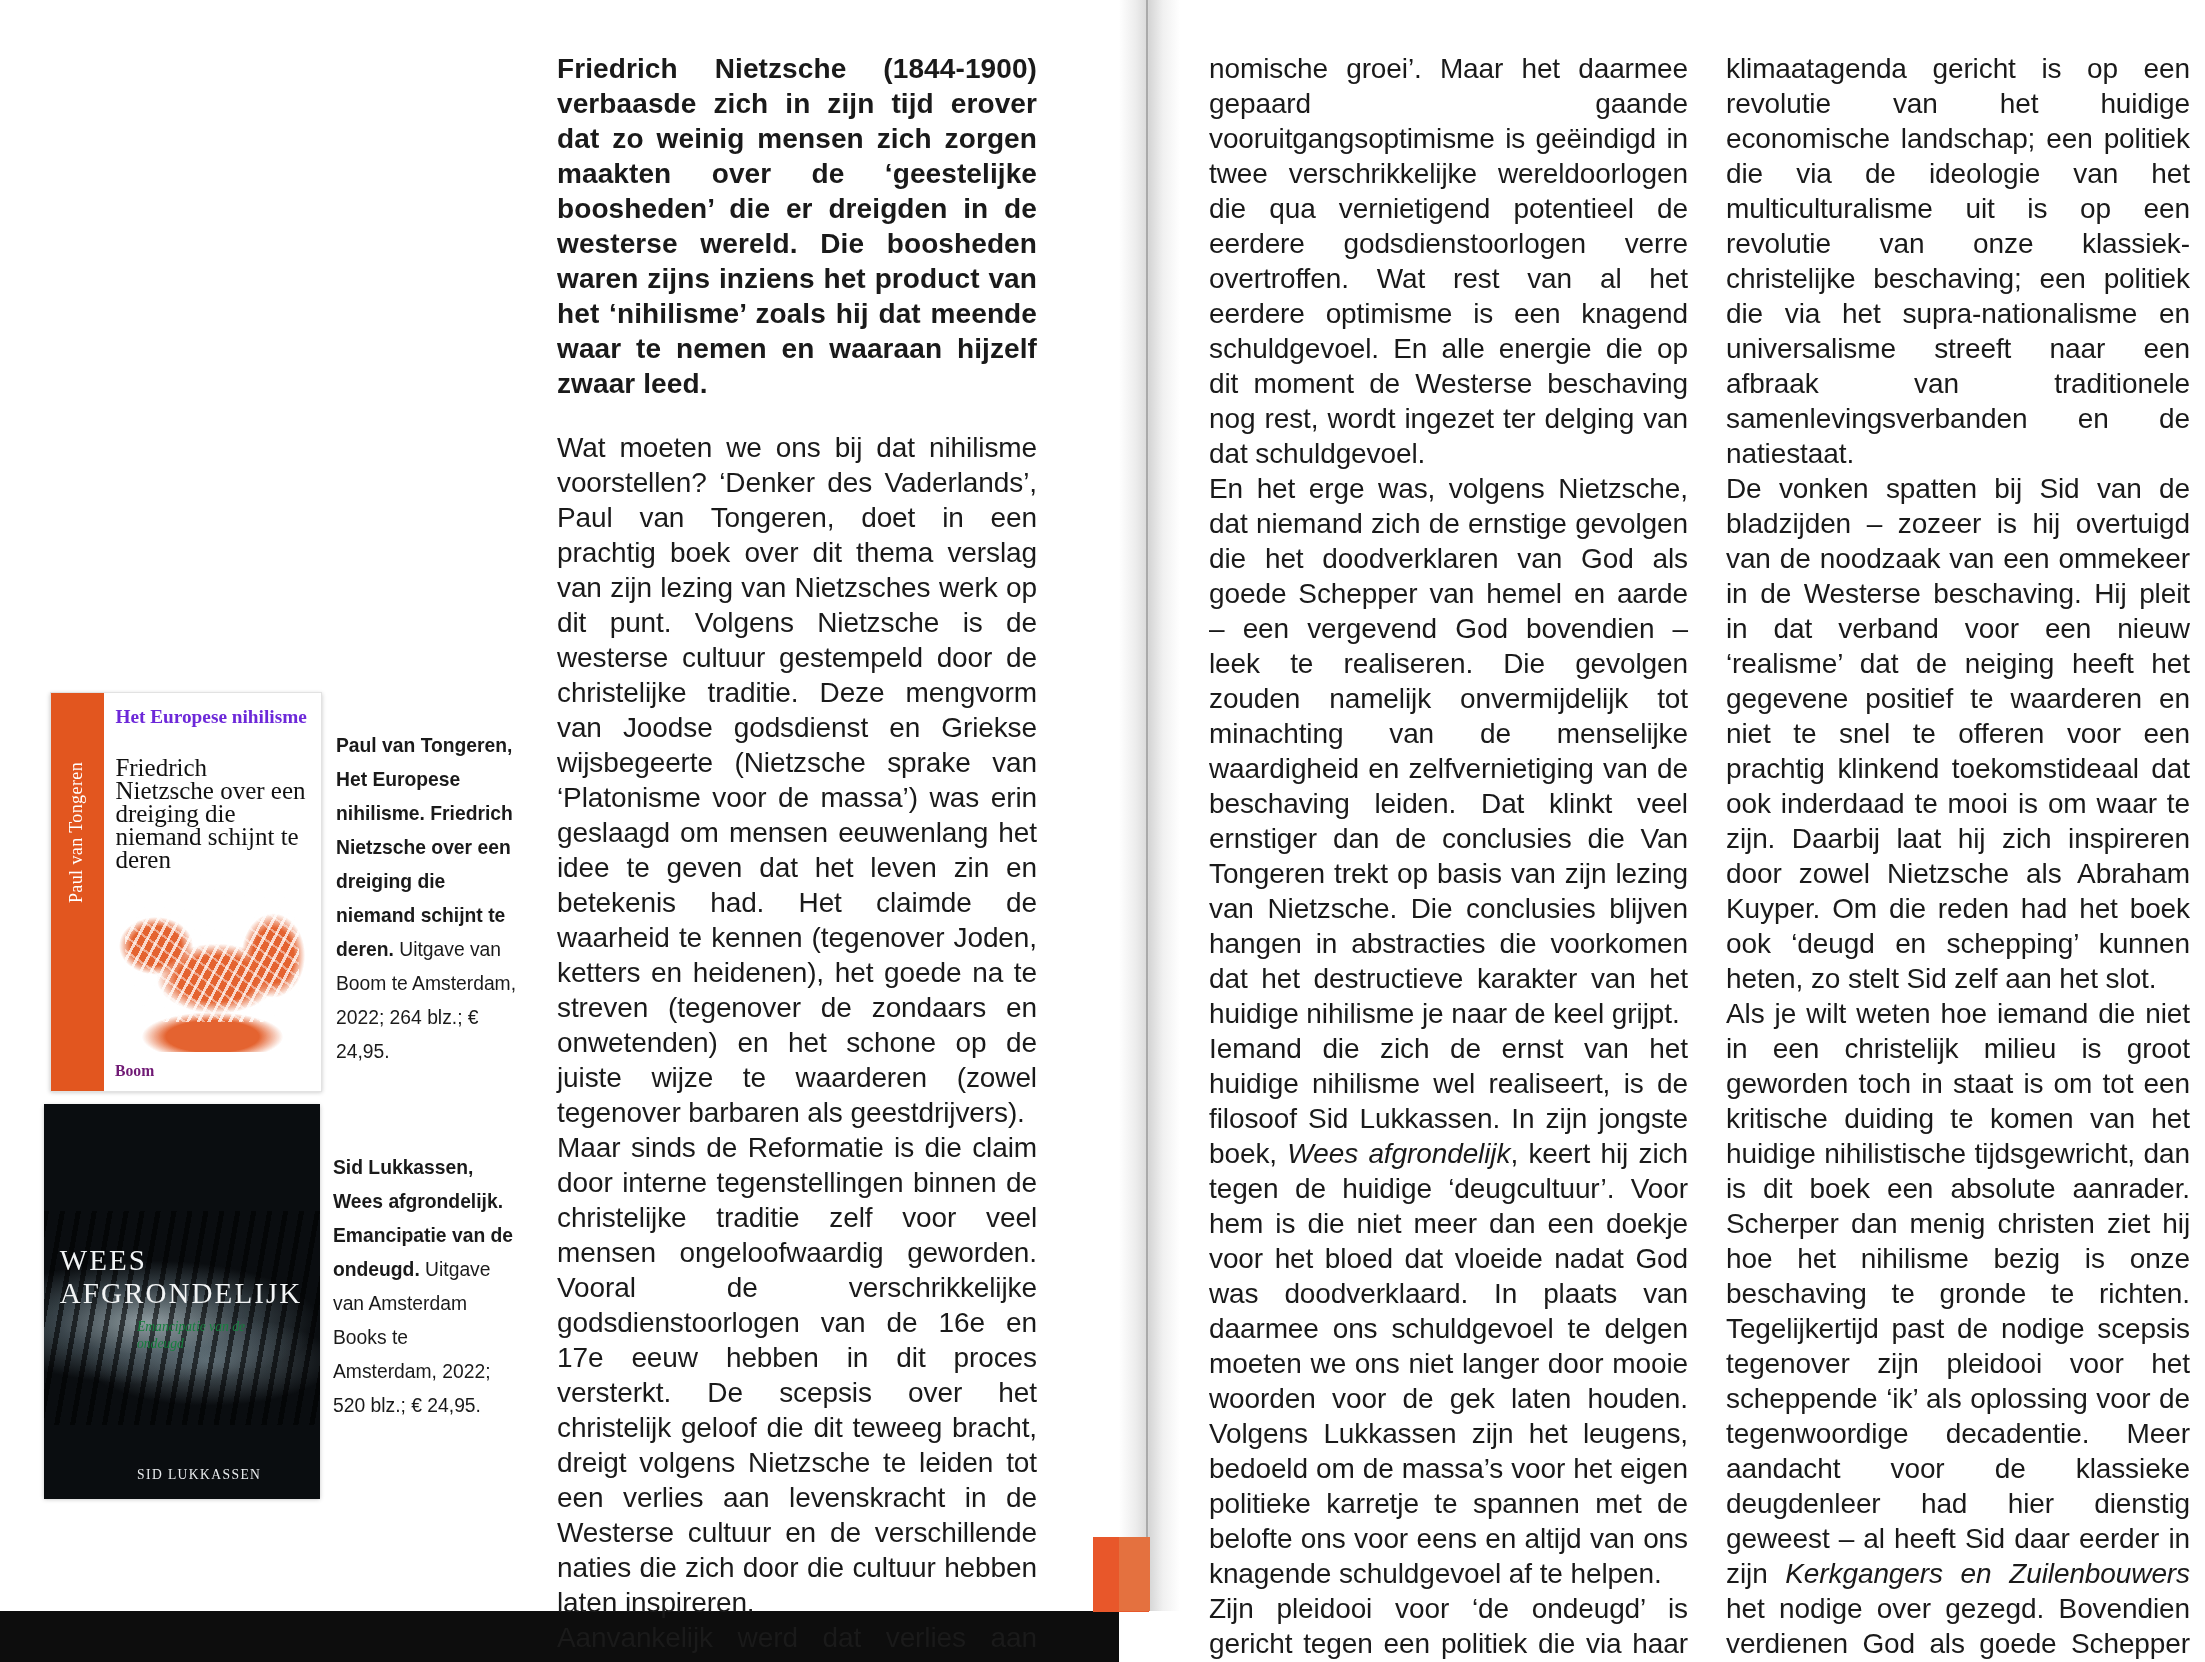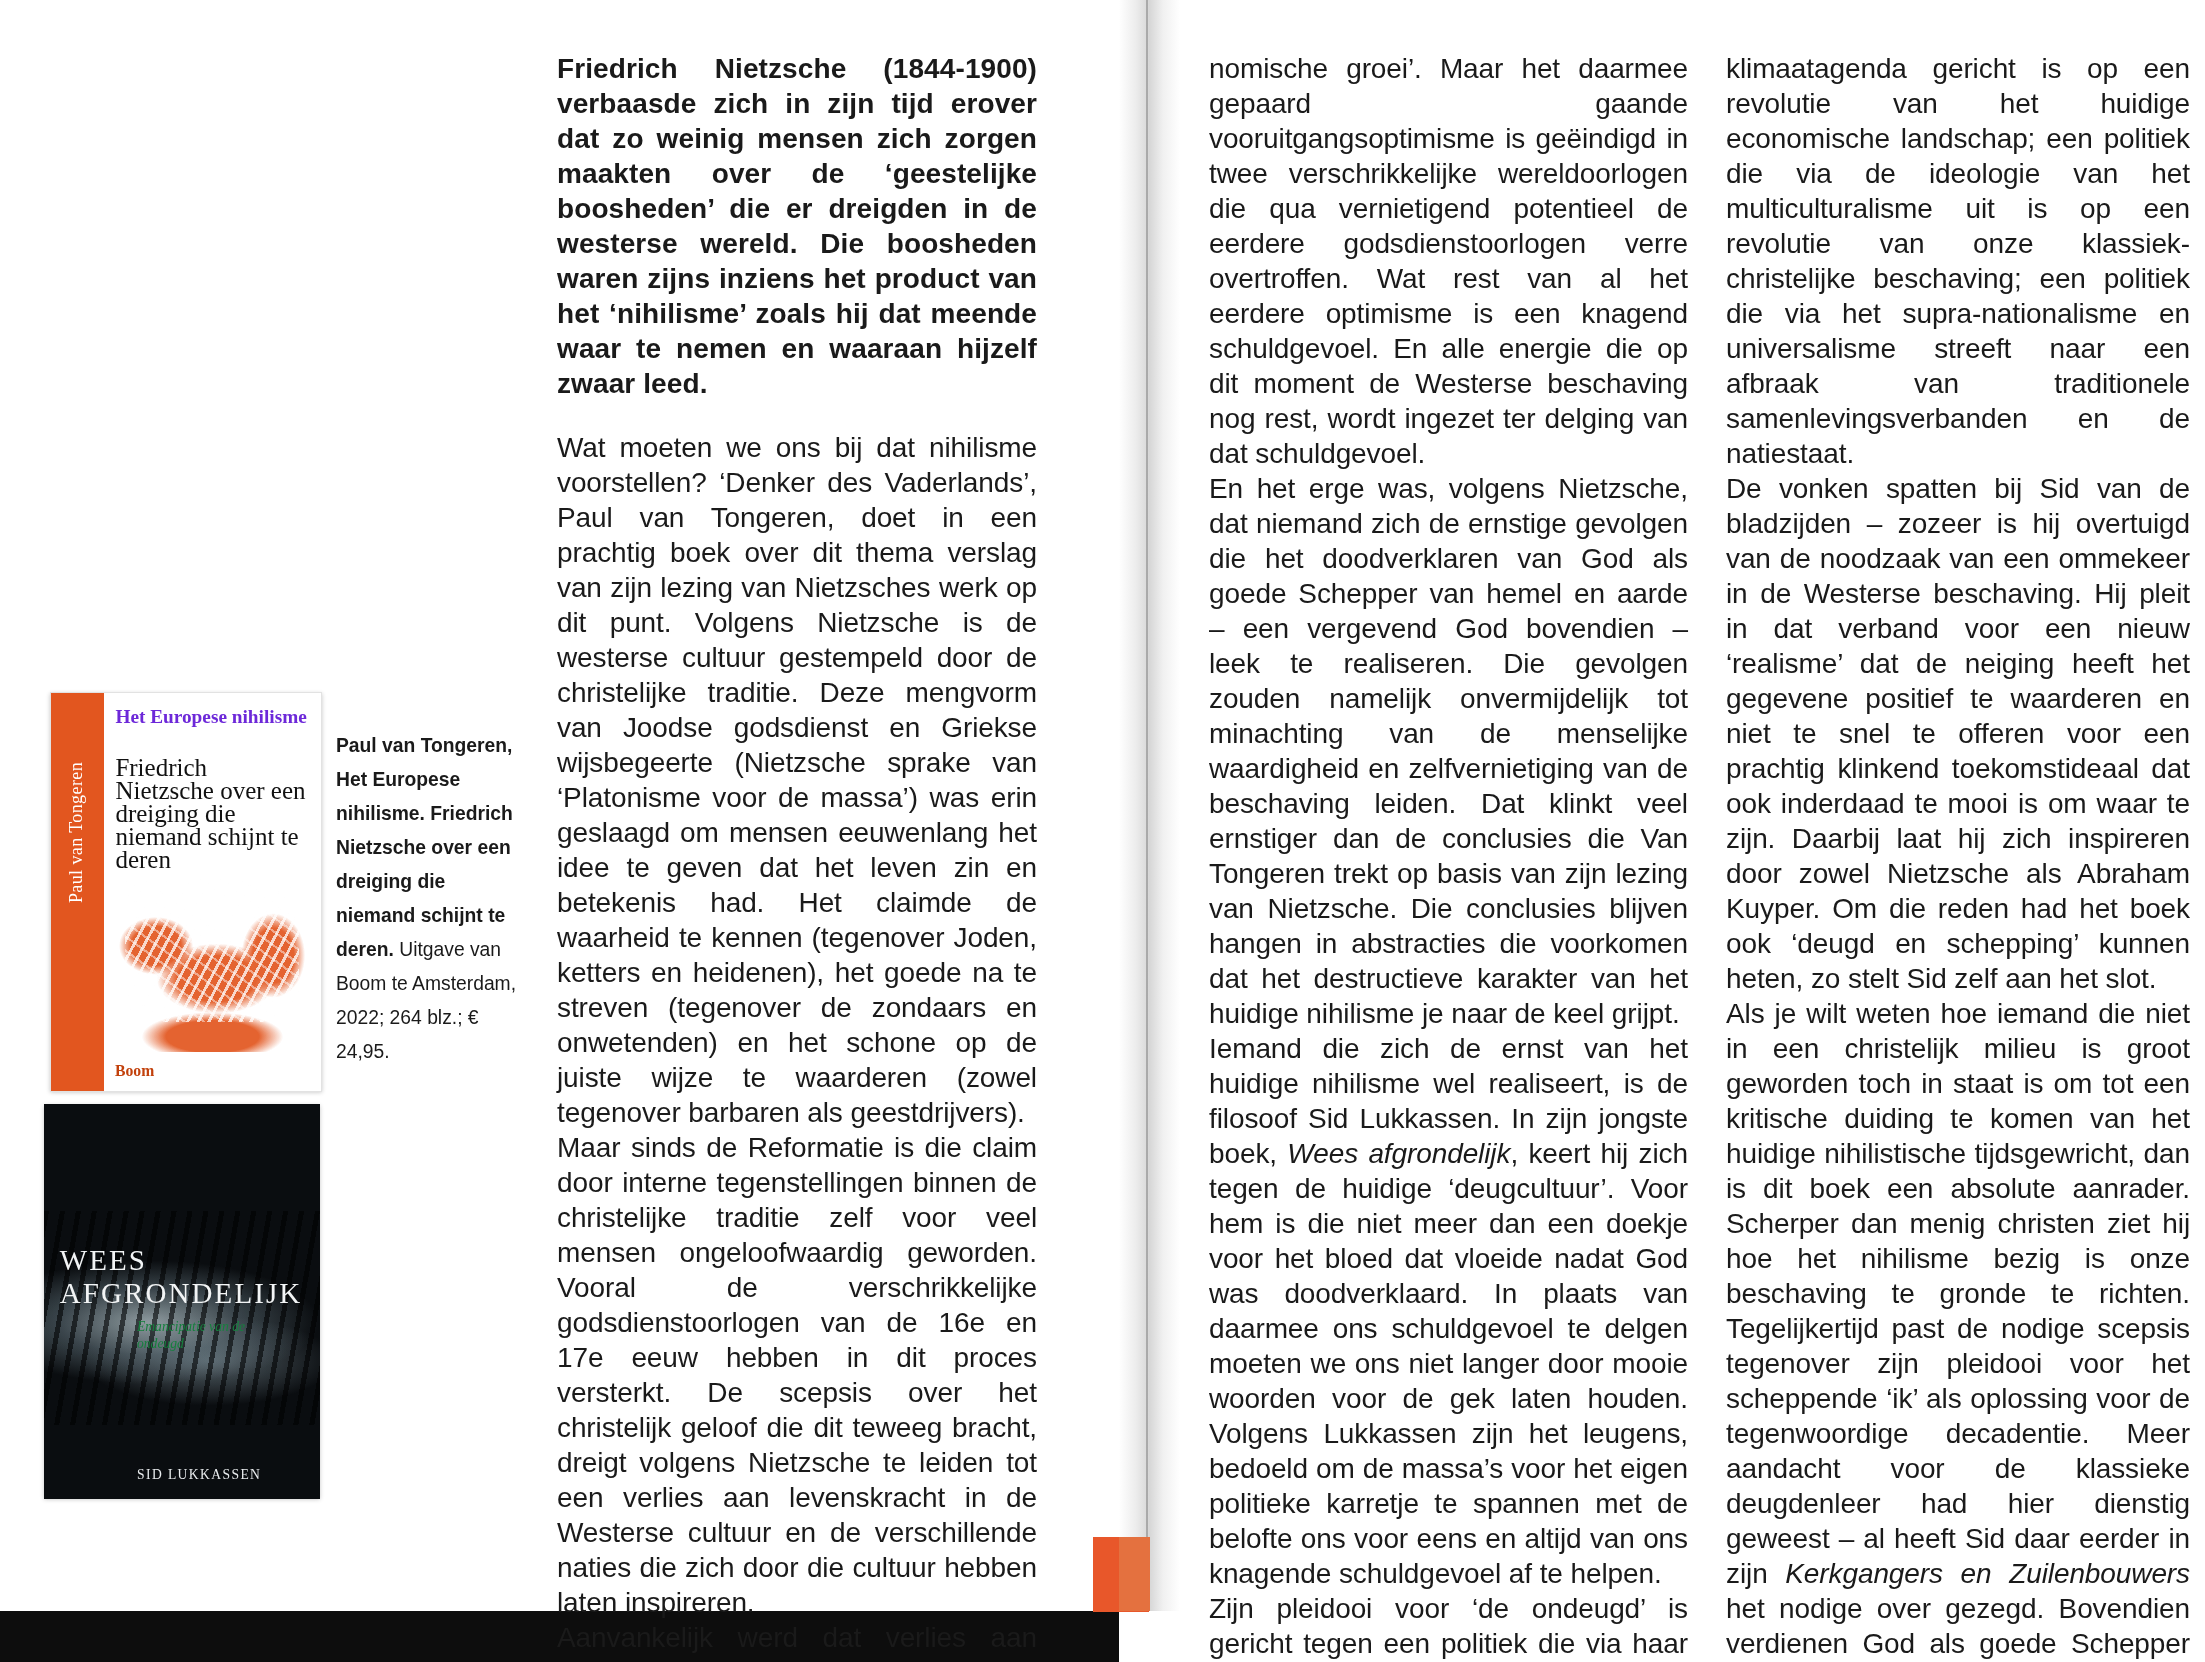--- a/index.html
+++ b/index.html
@@ -191,21 +191,21 @@
     background:
       repeating-linear-gradient(118deg, rgba(255,255,255,0.75) 0 2.9px, rgba(255,255,255,0) 2.9px 9.3px),
       repeating-linear-gradient(36deg, rgba(255,255,255,0.45) 0 2.1px, rgba(255,255,255,0) 2.1px 11.4px);
   }
   #cover-1 .publisher {
     position: absolute;
     left: 64px; bottom: 11.4px;
     font-family: "Liberation Serif", serif;
     font-weight: bold;
     font-size: 15.7px;
-    color: #c2410c;
+    color: #701a75;
   }
 
   
   #cover-2 {
     width: 276px;
     height: 395px;
     background: #0a0d10;
   }
   #cover-2 .waves {
     position: absolute;
@@ -297,20 +297,23 @@
 
   <div class="book" id="book-2">
     <div class="cover" id="cover-2">
       <div class="waves"></div>
       <div class="c2title">WEES AFGRONDELIJK</div>
       <div class="c2sub">Emancipatie van de ondeugd</div>
       <div class="c2author">SID LUKKASSEN</div>
     </div>
   </div>
 
+  <div class="caption" id="caption-2">
+    <b>Sid Lukkassen, Wees afgrondelijk. Emancipatie van de ondeugd.</b><span> Uitgave van Amsterdam Books te Amsterdam, 2022; 520 blz.; € 24,95.</span>
+  </div>
 
   <div class="col" id="col-1">
     <p class="lead">Friedrich Nietzsche (1844-1900) verbaasde zich in zijn tijd erover dat zo weinig mensen zich zorgen maakten over de ‘geestelijke boosheden’ die er dreigden in de westerse wereld. Die boosheden waren zijns inziens het product van het ‘nihilisme’ zoals hij dat meende waar te nemen en waaraan hijzelf zwaar leed.</p>
     <p>Wat moeten we ons bij dat nihilisme voorstellen? ‘Denker des Vaderlands’, Paul van Tongeren, doet in een prachtig boek over dit thema verslag van zijn lezing van Nietzsches werk op dit punt. Volgens Nietzsche is de westerse cultuur gestempeld door de christelijke traditie. Deze mengvorm van Joodse godsdienst en Griekse wijsbegeerte (Nietzsche sprake van ‘Platonisme voor de massa’) was erin geslaagd om mensen eeuwenlang het idee te geven dat het leven zin en betekenis had. Het claimde de waarheid te kennen (tegenover Joden, ketters en heidenen), het goede na te streven (tegenover de zondaars en onwetenden) en het schone op de juiste wijze te waarderen (zowel tegenover barbaren als geestdrijvers).</p>
     <p>Maar sinds de Reformatie is die claim door interne tegenstellingen binnen de christelijke traditie zelf voor veel mensen ongeloofwaardig geworden. Vooral de verschrikkelijke godsdienstoorlogen van de 16e en 17e eeuw hebben in dit proces versterkt. De scepsis over het christelijk geloof die dit teweeg bracht, dreigt volgens Nietzsche te leiden tot een verlies aan levenskracht in de Westerse cultuur en de verschillende naties die zich door die cultuur hebben laten inspireren.</p>
     <p>Aanvankelijk werd dat verlies aan levenskracht getemperd door alternatieven voor het geloof als ‘vrijheid, gelijkheid en broederschap’, ‘de wetenschap’, ‘de natie’ of, recenter, ‘eco-</p>
   </div>
 
   <div class="col" id="col-2">
     <p>nomische groei’. Maar het daarmee gepaard gaande vooruitgangsoptimisme is geëindigd in twee verschrikkelijke wereldoorlogen die qua vernietigend potentieel de eerdere godsdienstoorlogen verre overtroffen. Wat rest van al het eerdere optimisme is een knagend schuldgevoel. En alle energie die op dit moment de Westerse beschaving nog rest, wordt ingezet ter delging van dat schuldgevoel.</p>

